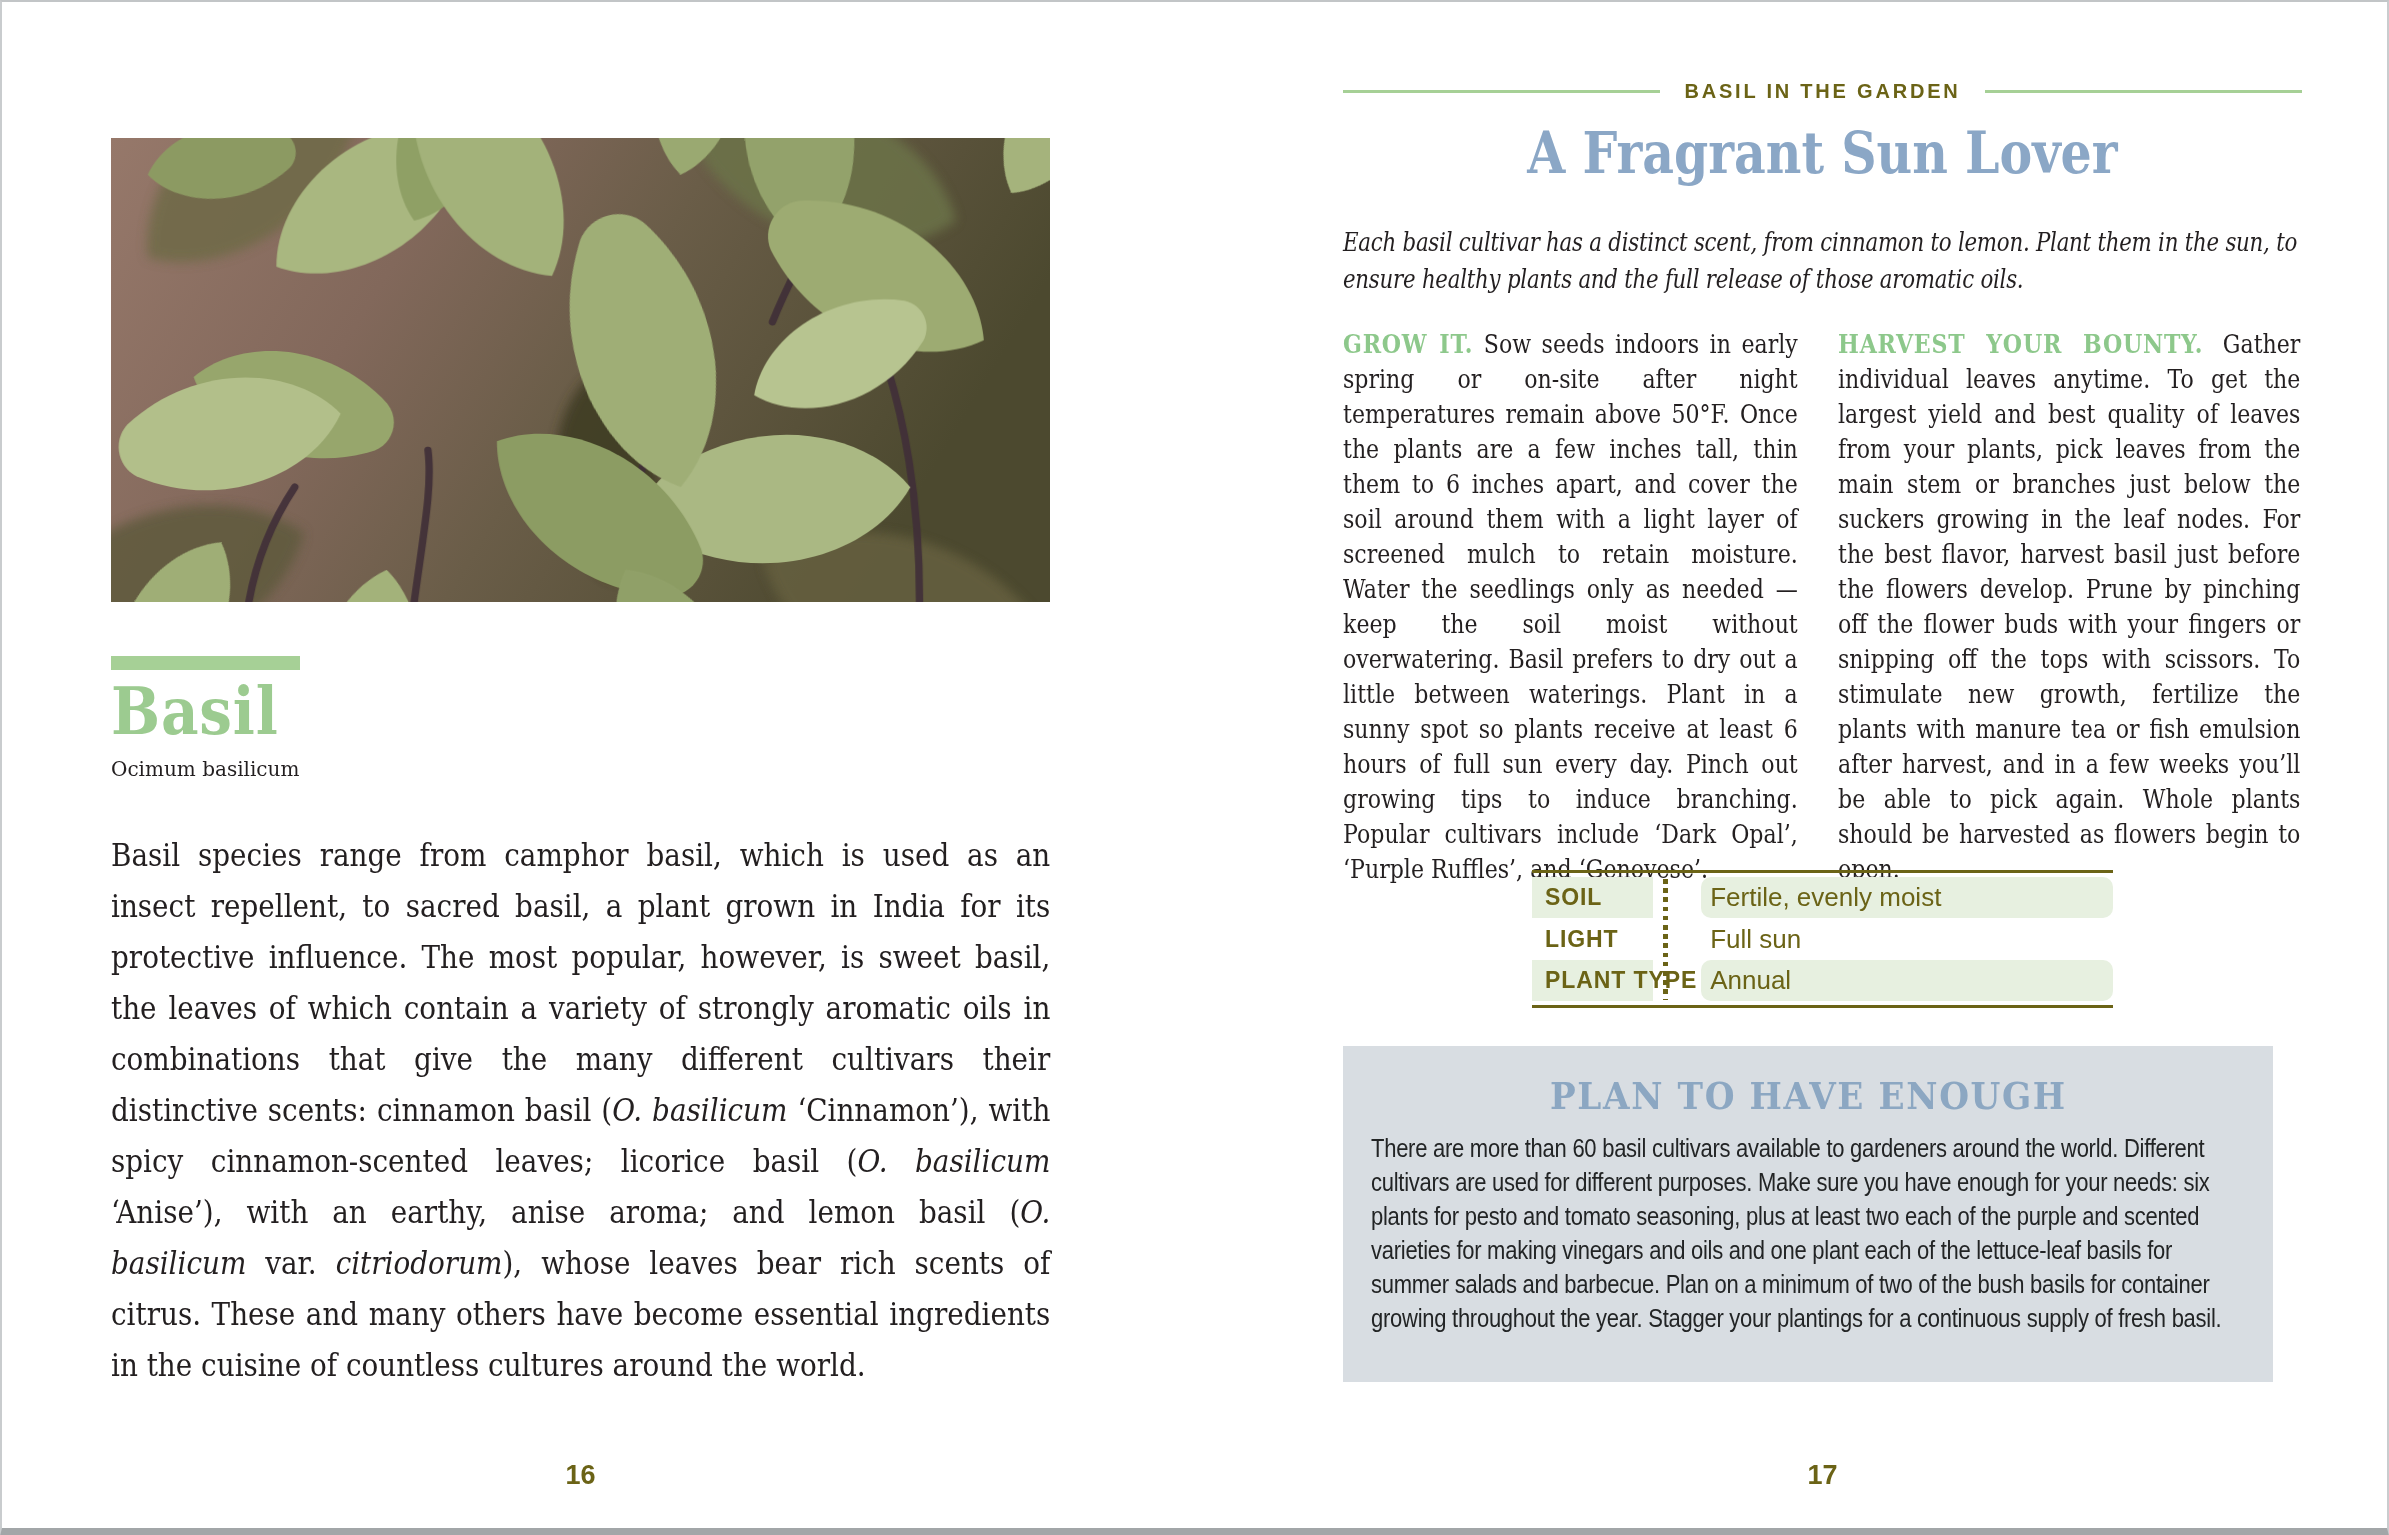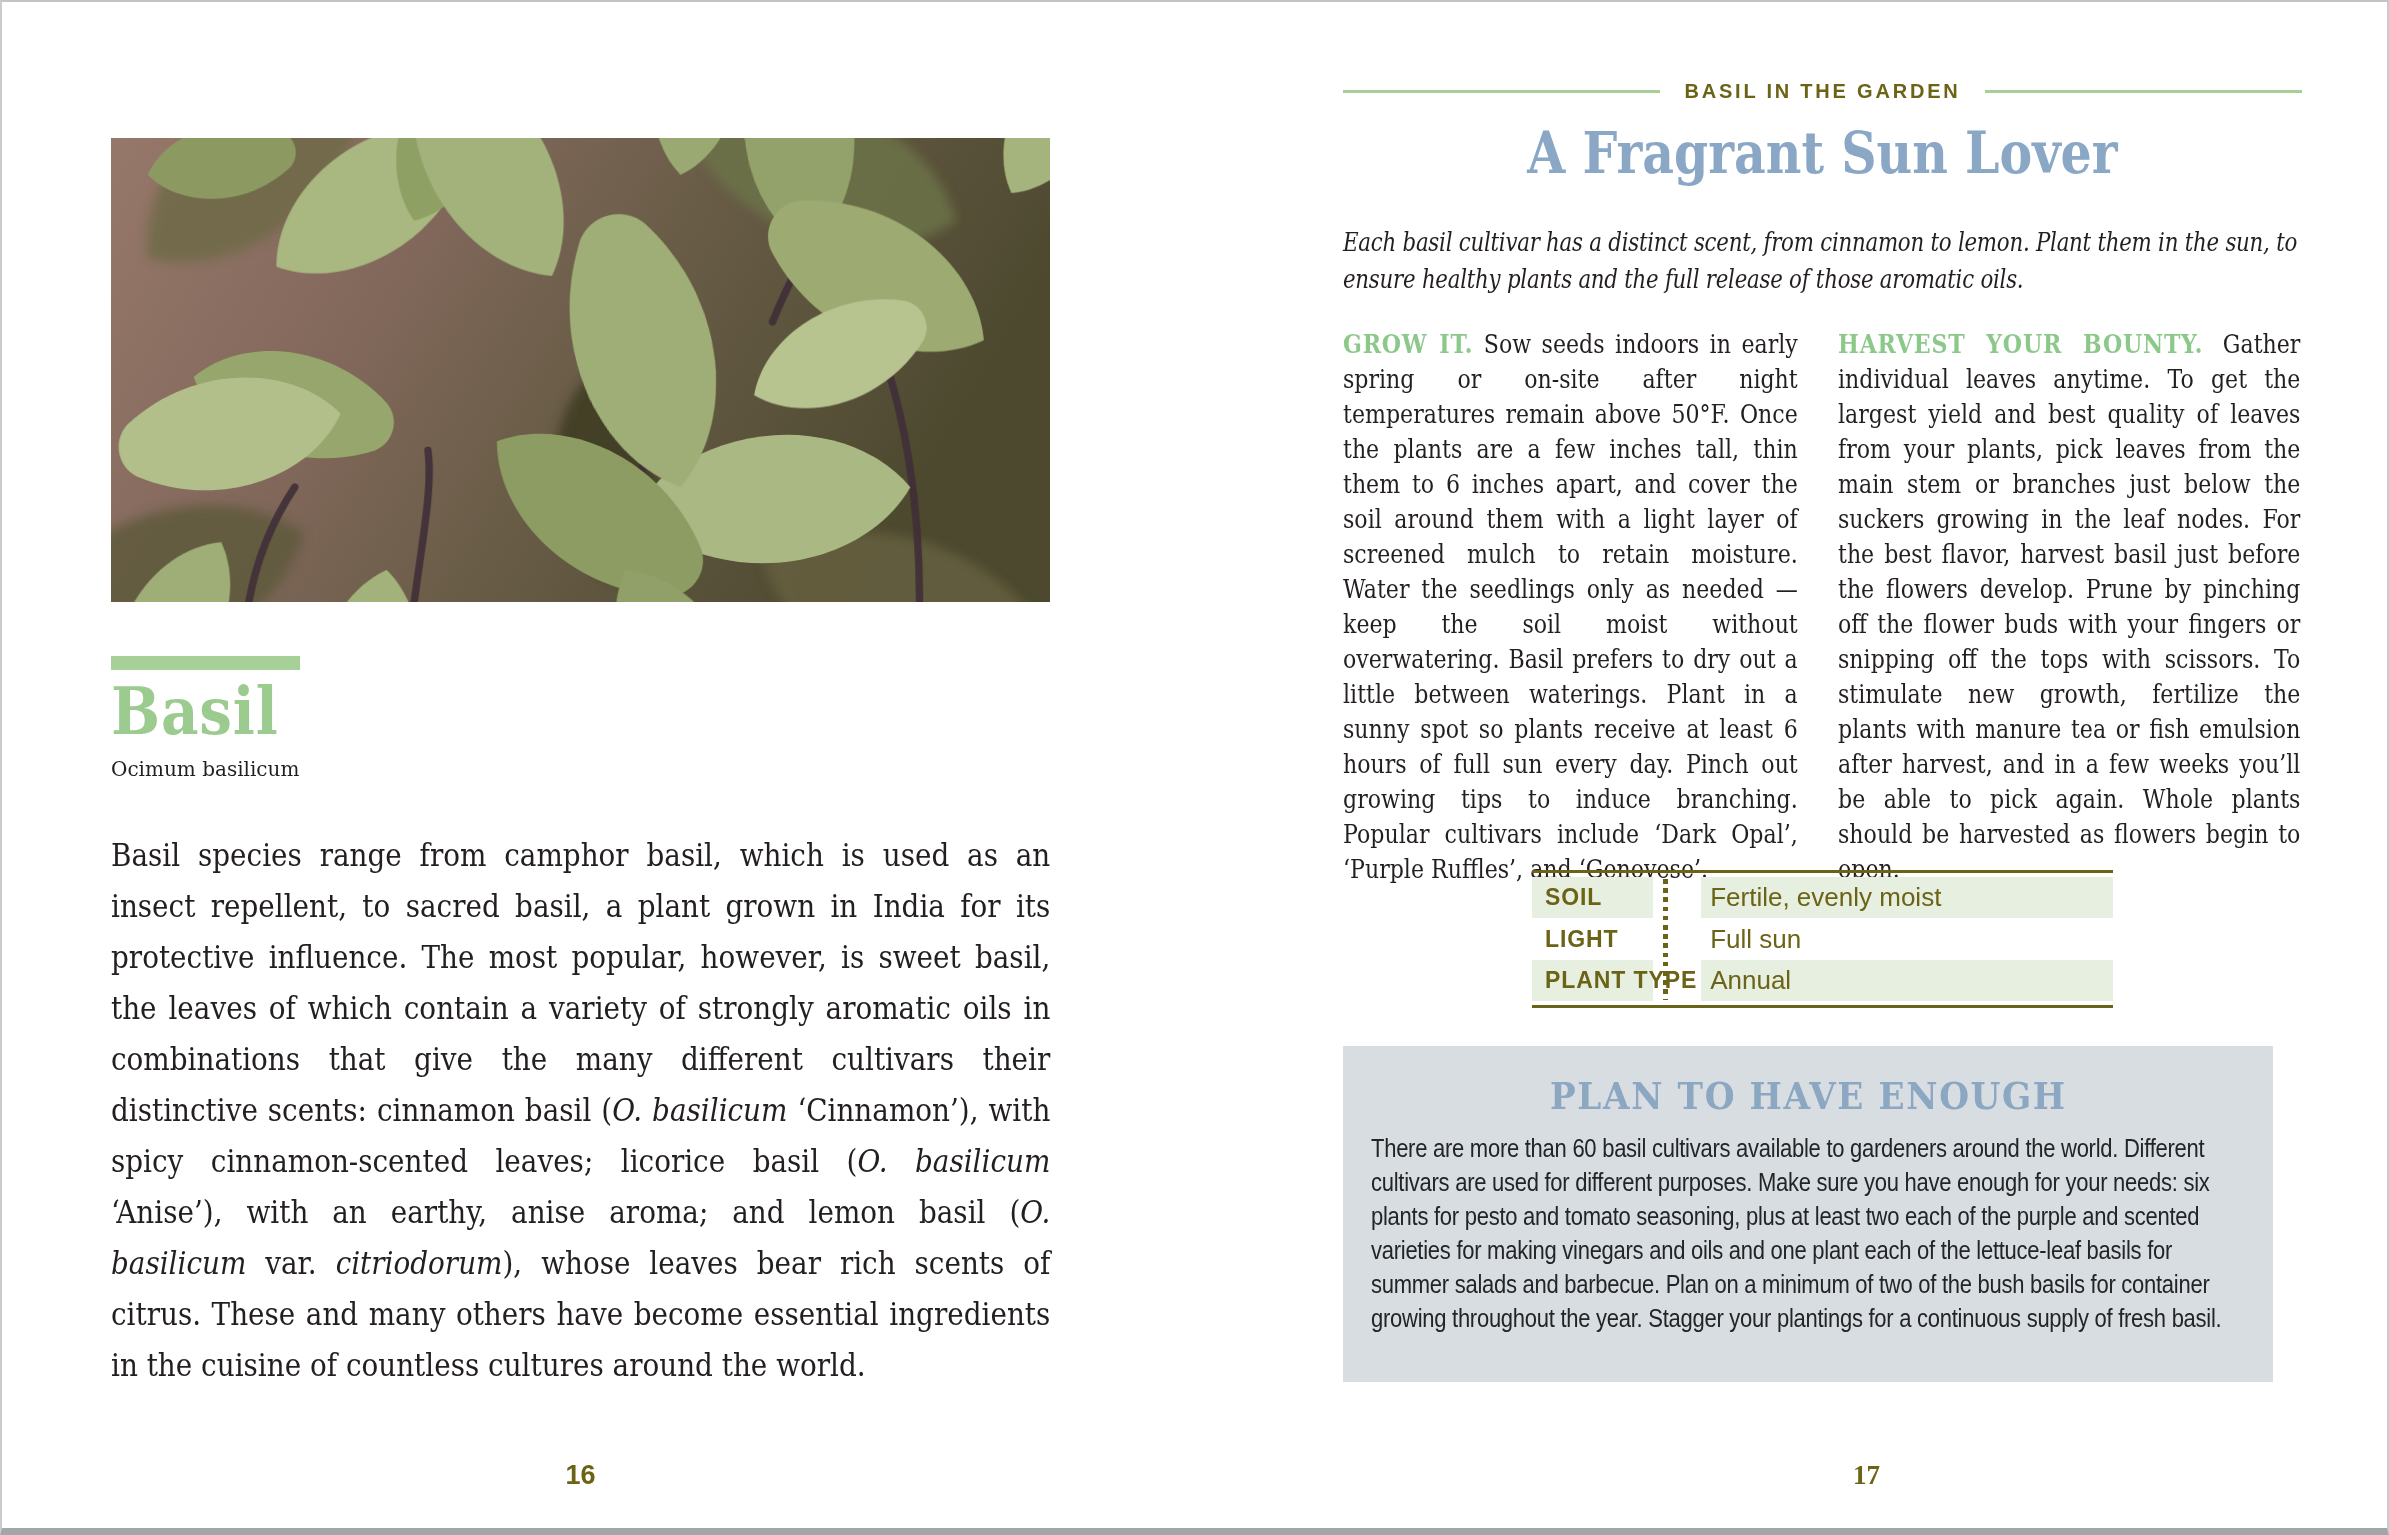--- a/index.html
+++ b/index.html
@@ -54,21 +54,21 @@
     transform:scaleX(.898);transform-origin:0 0;
     color:var(--ink);
   }
   .body-text i{font-style:italic;}
   .pageno{
     position:absolute;top:1458px;text-align:center;
     font-family:"Liberation Sans", sans-serif;font-weight:bold;
     font-size:27px;color:var(--olive);
   }
   .pageno.left{left:109px;width:939px;}
-  .pageno.right{left:1385px;width:959px;font-family:Liberation Serif, serif;}
+  .pageno.right{left:1341px;width:959px;}
   
   .kicker-row{
     position:absolute;left:1341px;top:75px;width:959px;height:29px;
     display:flex;align-items:center;
   }
   .kicker-line{flex:1;height:2.8px;background:var(--rule_green);}
   .kicker-text{
     padding:0 24px;
     font-family:"Liberation Sans", sans-serif;font-weight:bold;
     font-size:20px;letter-spacing:2.8px;color:var(--olive);
@@ -116,21 +116,21 @@
   .facts-label{
     width:121px;display:flex;align-items:center;padding-left:13px;
     font-family:"Liberation Sans", sans-serif;font-weight:bold;
     font-size:23px;letter-spacing:0.9px;color:var(--olive);
     white-space:nowrap;
   }
   .facts-gutter{width:24px;}
   .facts-value{
     flex:1;display:flex;align-items:center;padding-left:9.2px;
     font-family:"Liberation Sans", sans-serif;
-    font-size:26px;color:var(--olive);
+    font-size:26px;color:var(--olive);border-radius:10px;
   }
   .facts-row.shaded .facts-label,
   .facts-row.shaded .facts-value{background:var(--facts_row_bg);}
   .facts-dots{
     position:absolute;top:5.5px;bottom:5.5px;left:131px;width:4.6px;
     background-image:repeating-linear-gradient(to bottom, var(--olive) 0 4.6px, transparent 4.6px 9.2px);
   }
   
   .callout{
     position:absolute;left:1341px;top:1044px;width:930px;height:336px;

